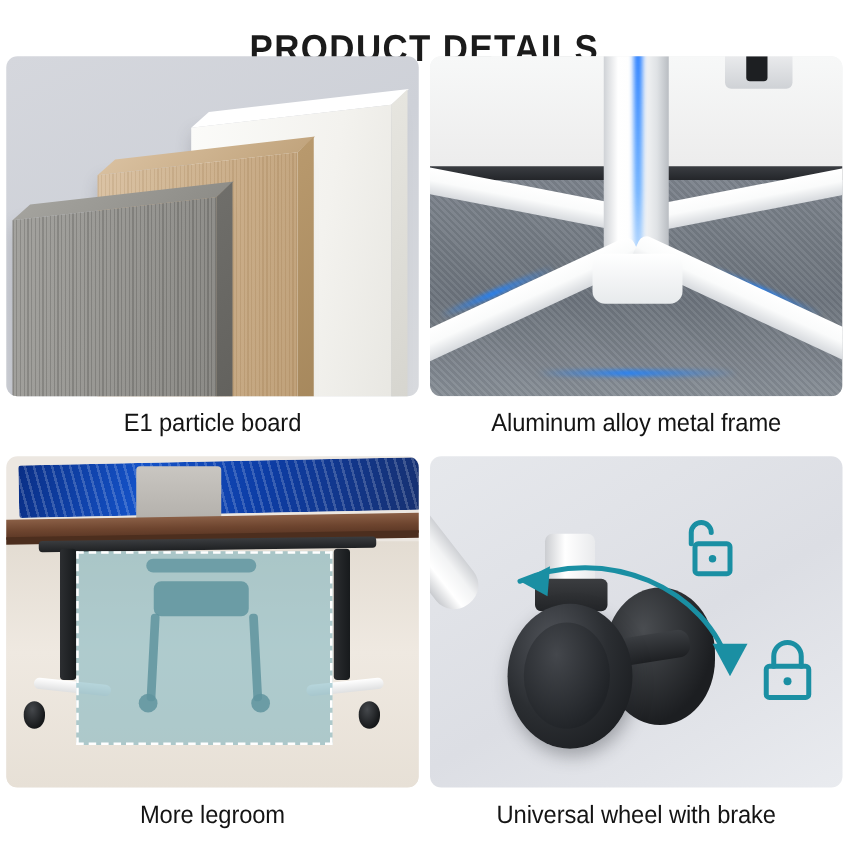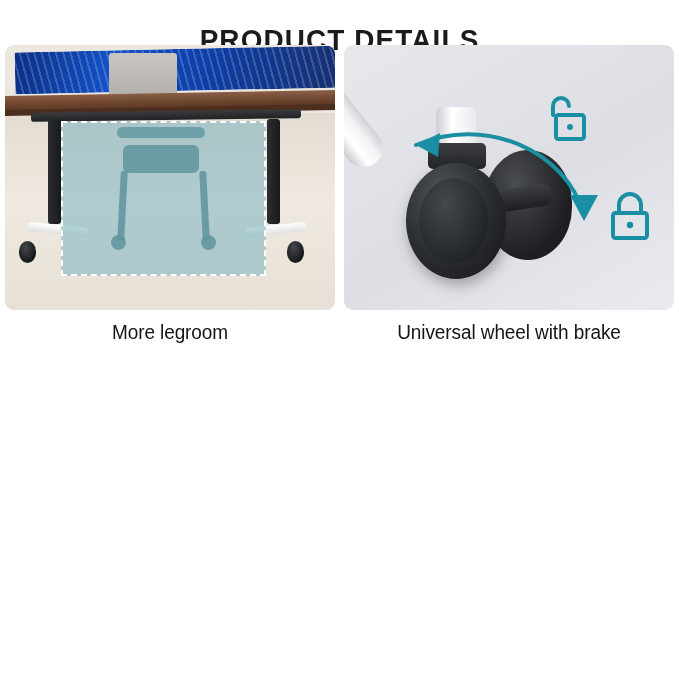--- a/index.html
+++ b/index.html
@@ -281,21 +281,61 @@
   .p4 .chair-cast.a { left: 106px; top: 190px; }
   .p4 .chair-cast.b { left: 196px; top: 190px; }
 </style>
 </head>
 <body>
 
 <h1 class="page-title">PRODUCT DETAILS</h1>
 
 <div class="grid">
 
-
+  <div class="cell row1">
+    <div class="photo p1">
+      <div class="board b-white">
+        <div class="edge"></div>
+        <div class="side"></div>
+        <div class="face"></div>
+      </div>
+      <div class="board b-oak">
+        <div class="edge"></div>
+        <div class="side"></div>
+        <div class="face"></div>
+      </div>
+      <div class="board b-gray">
+        <div class="edge"></div>
+        <div class="side"></div>
+        <div class="face"></div>
+      </div>
+    </div>
+    <div class="caption">E1 particle board</div>
+  </div>
+
+  <div class="cell row1">
+    <div class="photo p2">
+      <div class="wall"></div>
+      <div class="monitor-foot"></div>
+      <div class="skirting"></div>
+      <div class="carpet"></div>
+      <div class="beam bl"></div>
+      <div class="beam br"></div>
+      <div class="streak s1"></div>
+      <div class="streak s2"></div>
+      <div class="column">
+        <div class="glow"></div>
+      </div>
+      <div class="beam fl"></div>
+      <div class="beam fr"></div>
+      <div class="hub"></div>
+      <div class="streak s3"></div>
+    </div>
+    <div class="caption">Aluminum alloy metal frame</div>
+  </div>
 
   <div class="cell row2">
     <div class="photo p4">
       <div class="floor"></div>
       <div class="screen"></div>
       <div class="laptop"></div>
       <div class="desktop"></div>
       <div class="desktop-edge"></div>
       <div class="rail"></div>
       <div class="panel-leg l"></div>

